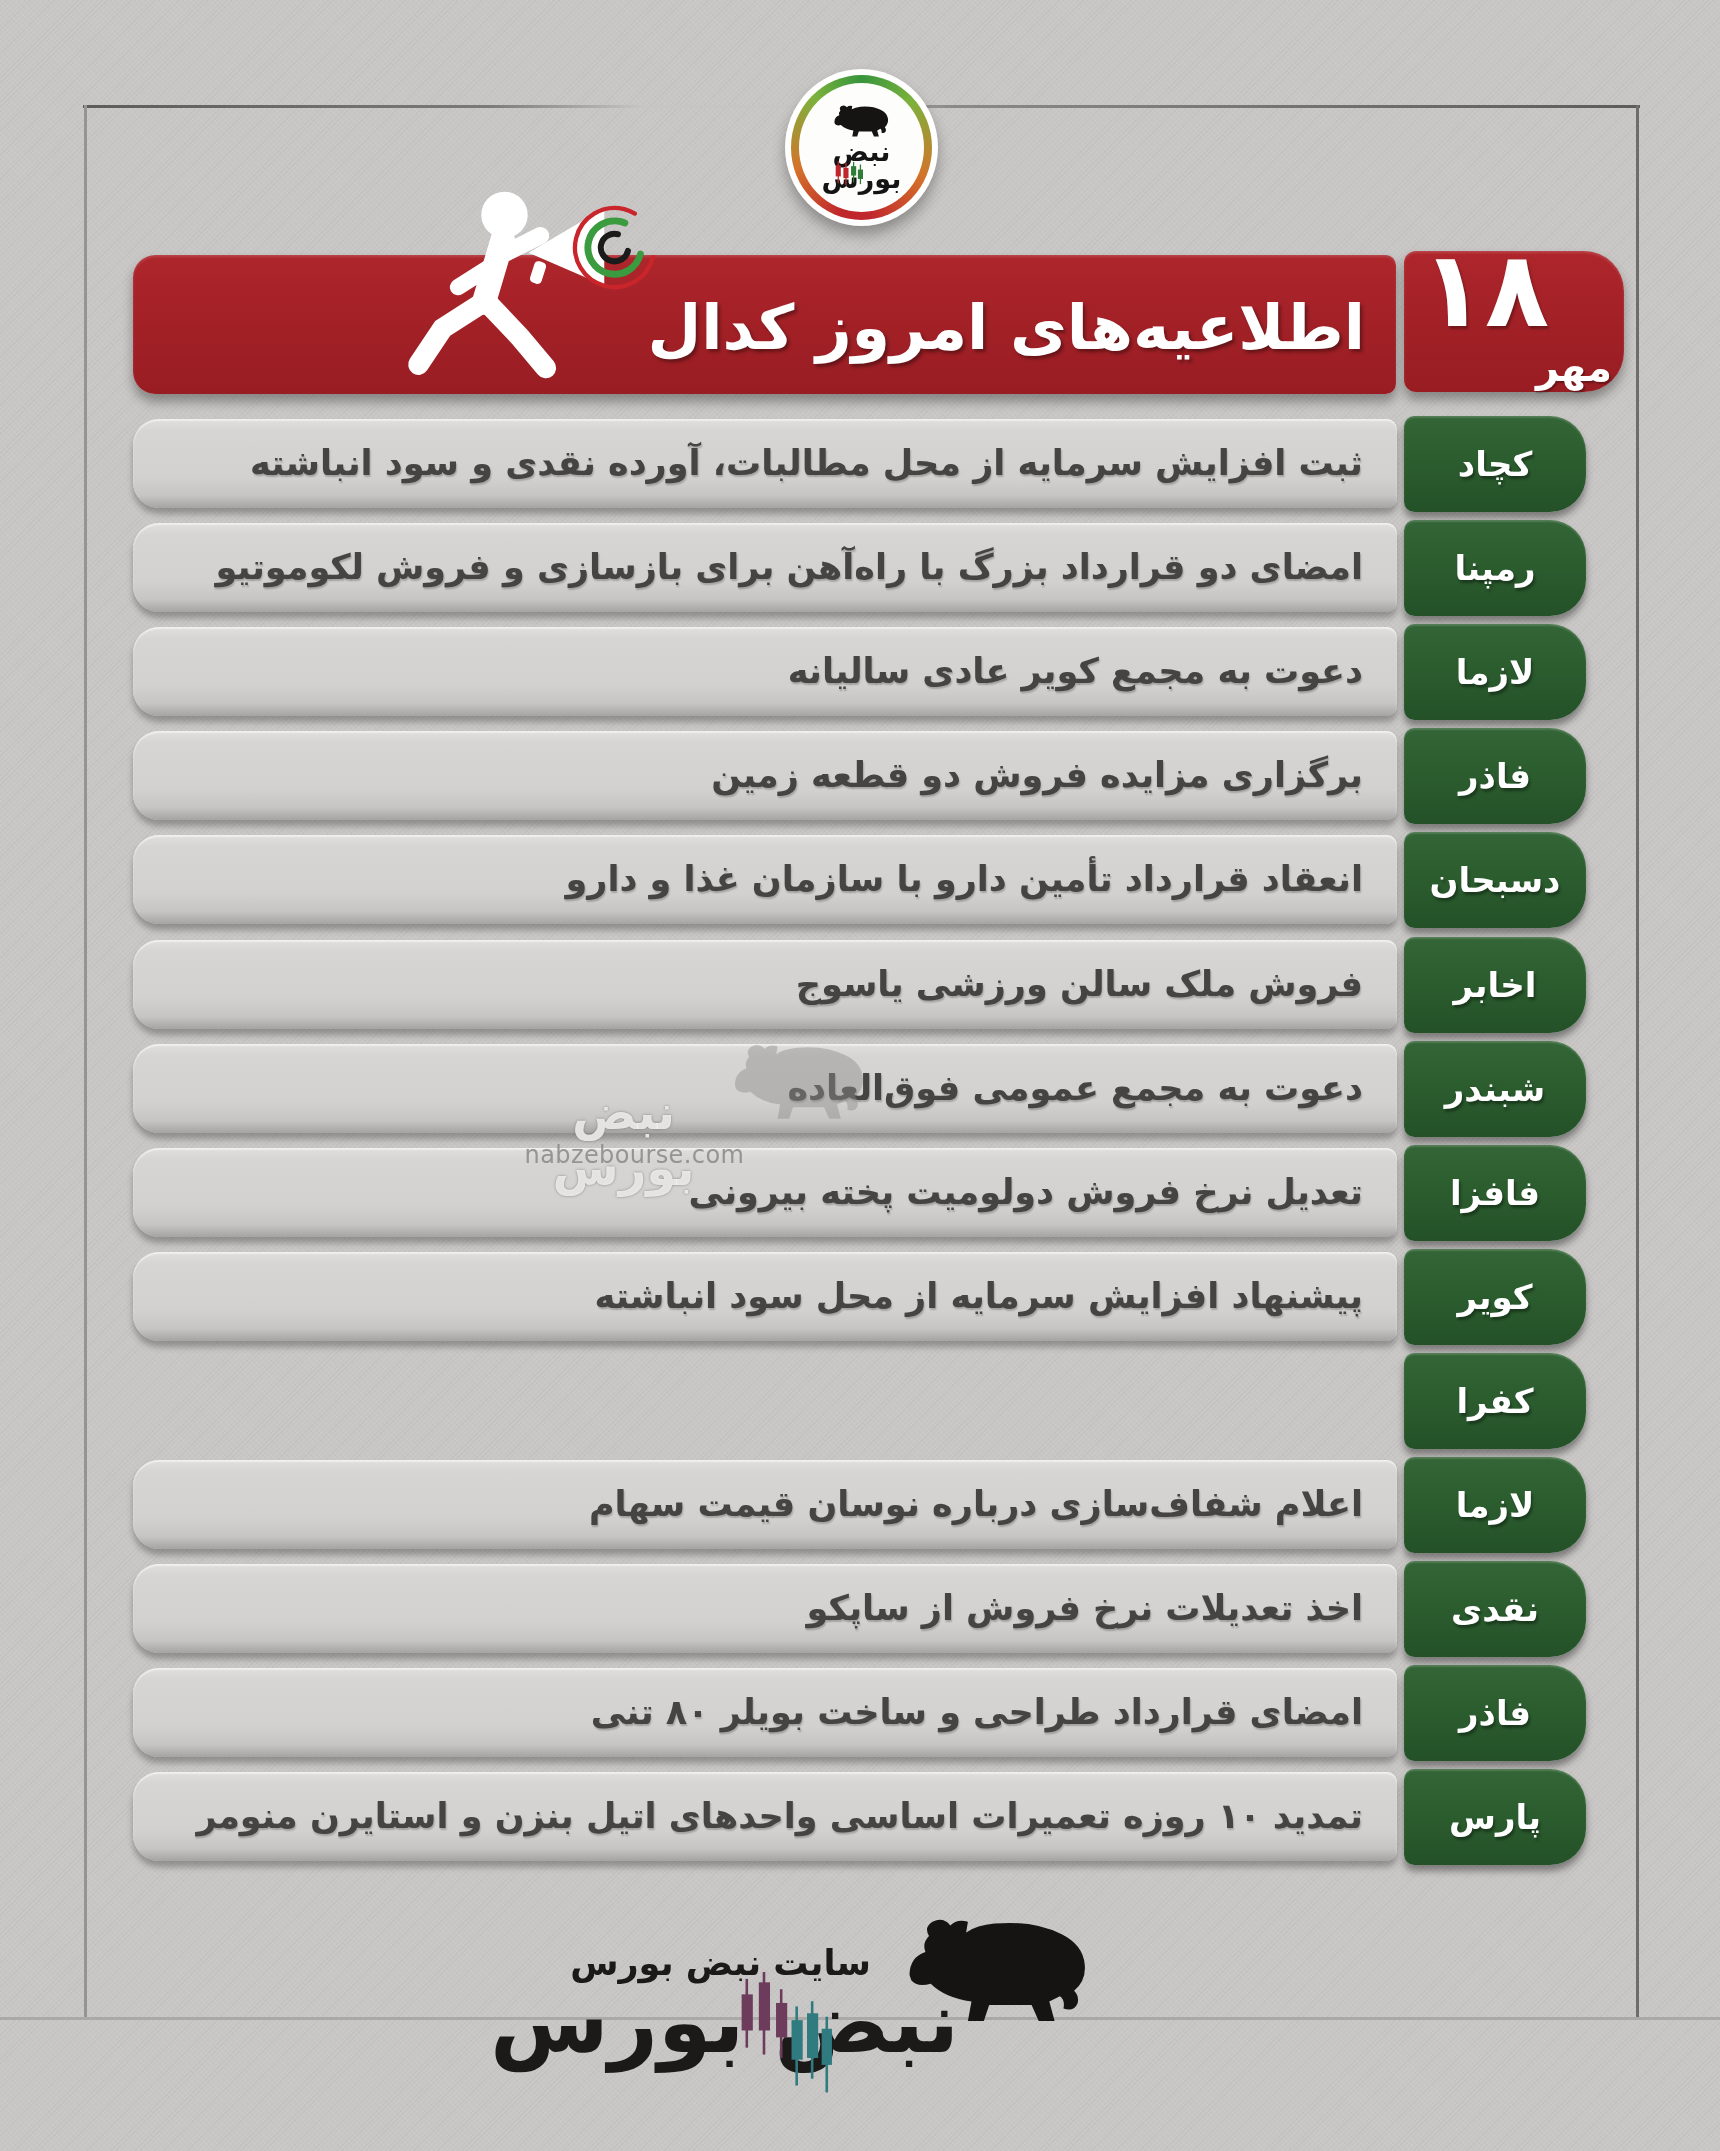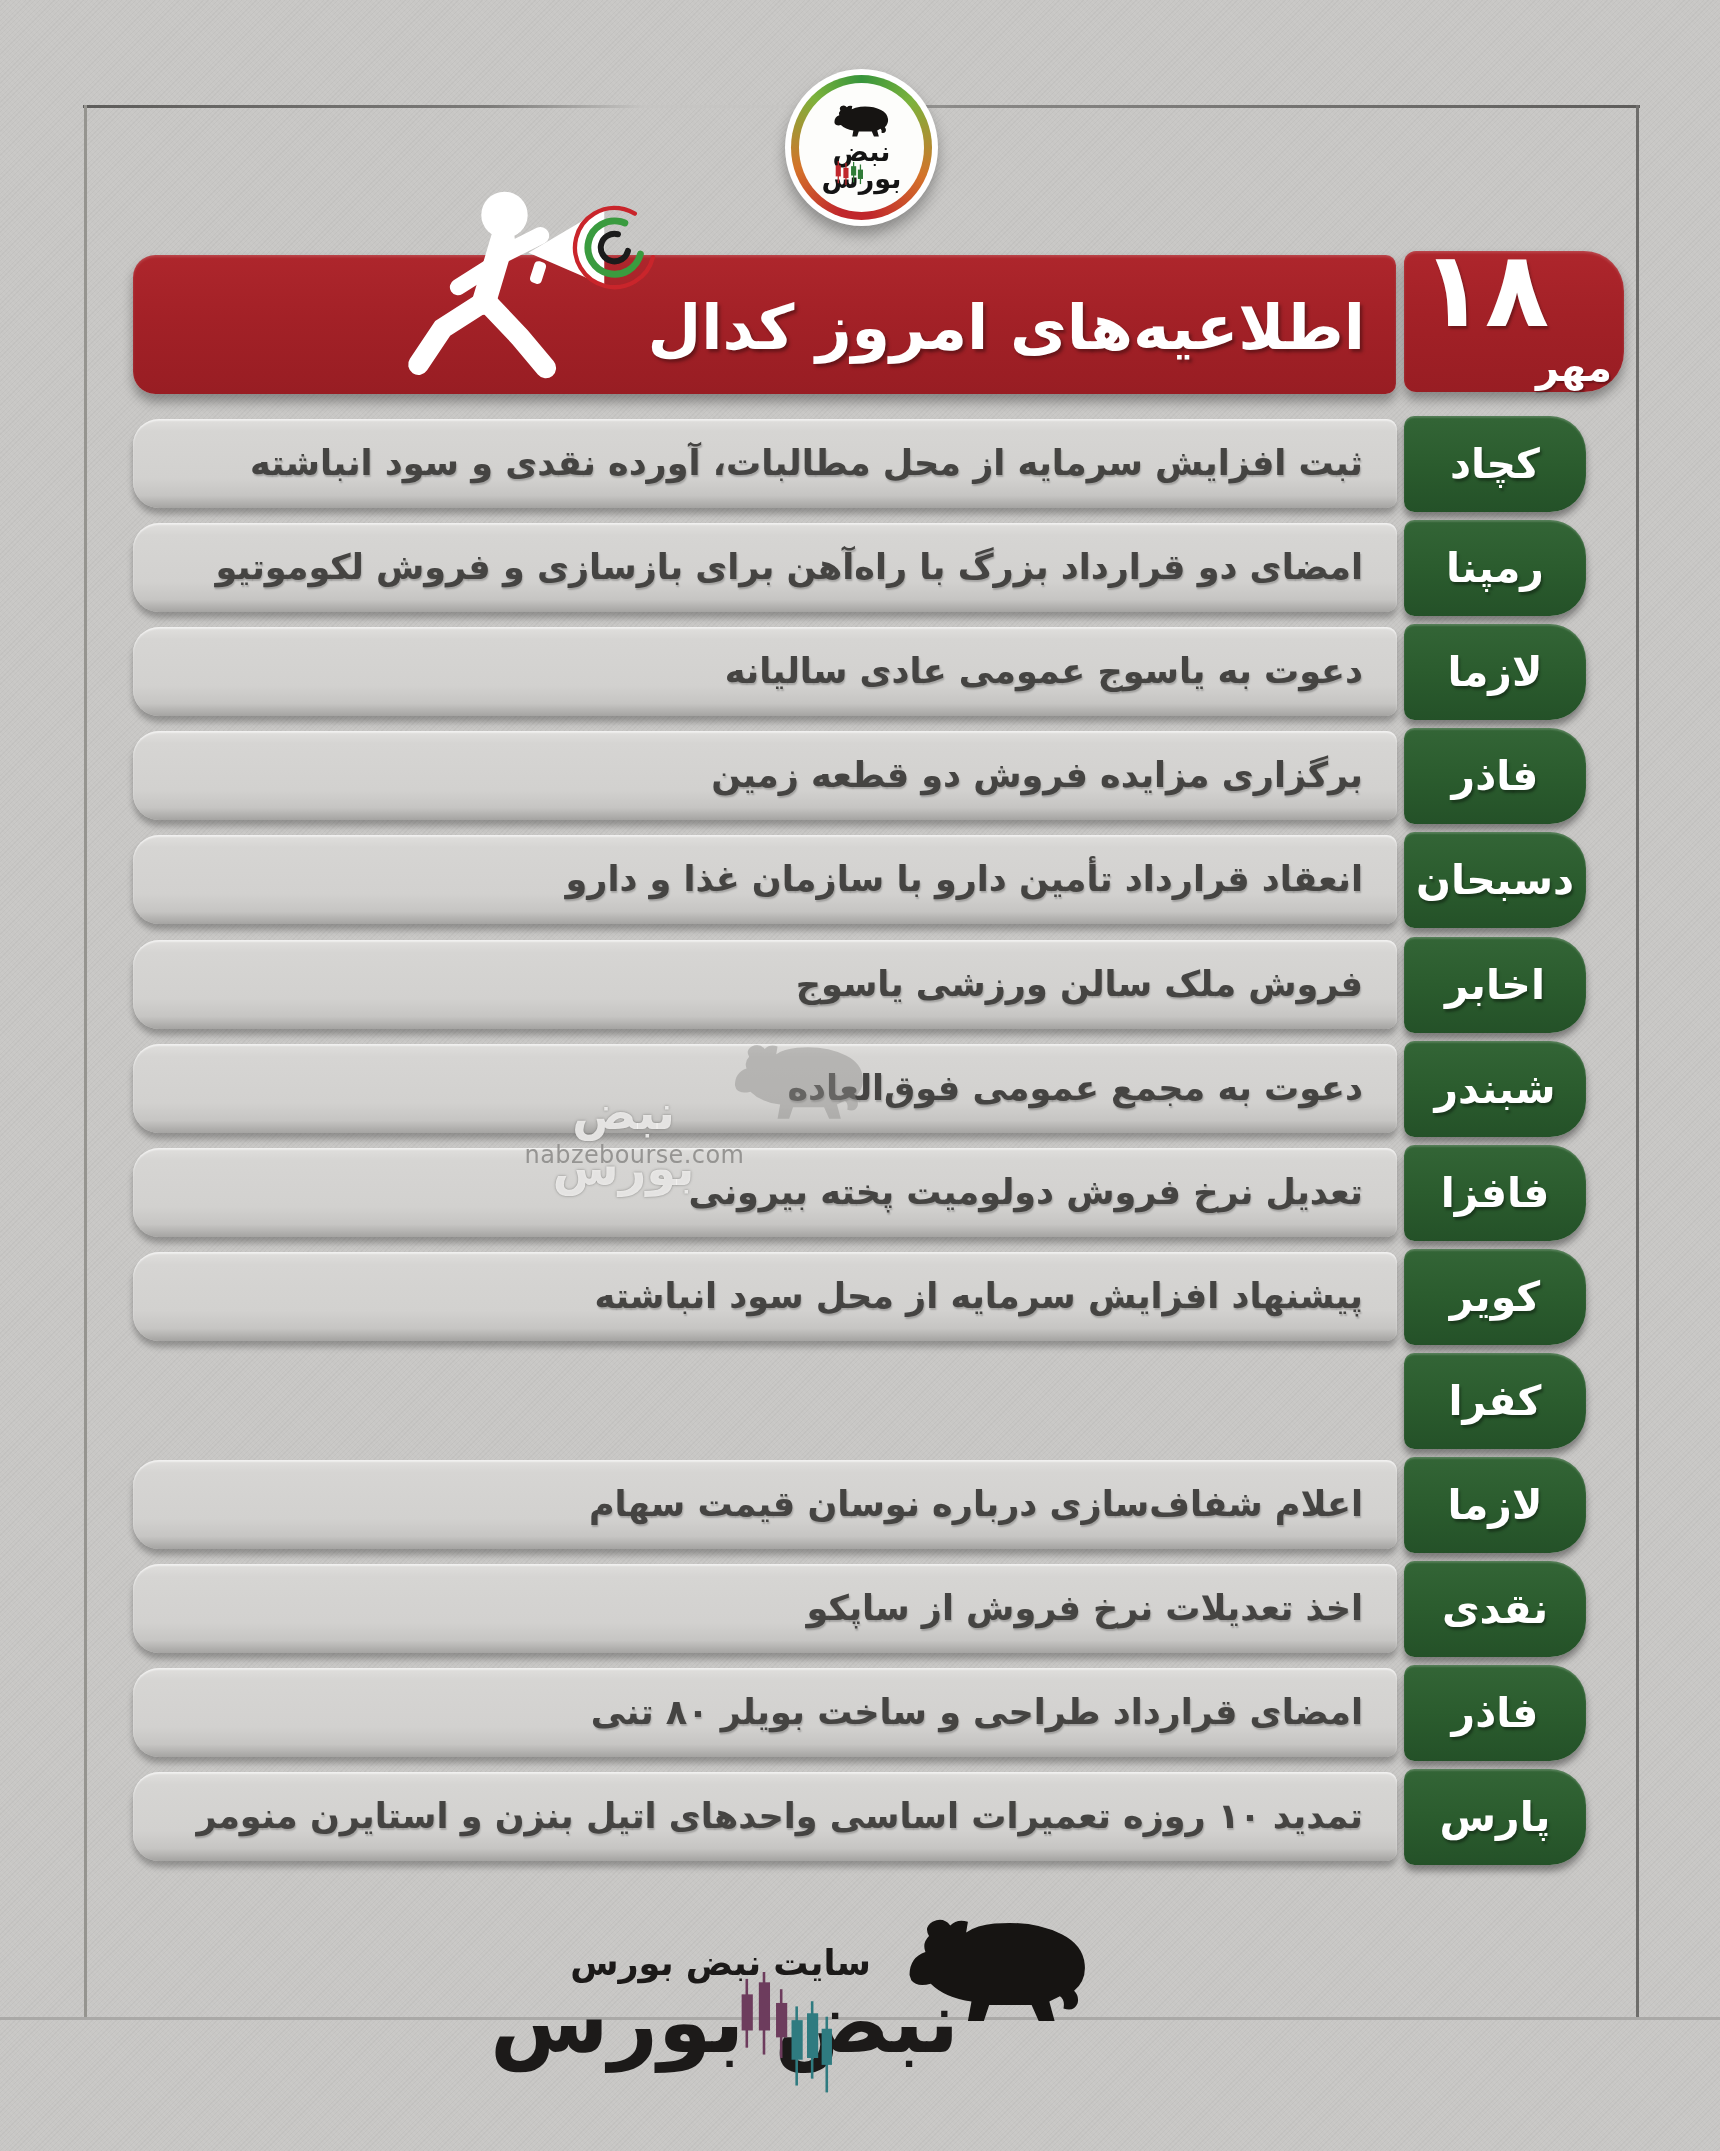--- a/index.html
+++ b/index.html
@@ -60,21 +60,21 @@
     box-shadow:0 6px 6.9px rgba(0,0,0,.28), inset 0 1.7px 1.7px rgba(255,255,255,.6);}
   .bar-text{position:absolute;right:34px;left:34px;top:0;height:89px;
     display:flex;align-items:center;justify-content:flex-start;direction:rtl;
     color:#454442;font-size:35px;font-weight:bold;line-height:1.25;
     text-shadow:0.9px 1.7px 1.7px rgba(0,0,0,.22);}
   .ticker{position:absolute;left:1404px;top:-3.4px;width:182px;height:96px;
     background:linear-gradient(180deg,#336536 0%,#2b5c2e 50%,#245128 100%);
     border-radius:10.3px 36px 36px 10.3px;
     box-shadow:0 6px 7.7px rgba(0,0,0,.38), inset 0 1.7px 1.7px rgba(255,255,255,.18);
     display:flex;align-items:center;justify-content:center;}
-  .ticker span{color:#ffffff;font-size:41px;font-weight:bold;direction:rtl;
+  .ticker span{color:#ffffff;font-size:34px;font-weight:bold;direction:rtl;
     text-shadow:1.7px 2.6px 2.6px rgba(0,0,0,.35);}
 
   
   .watermark{position:absolute;left:516px;top:1039px;width:379px;height:138px;z-index:7;pointer-events:none;}
   .watermark .wm-bull{position:absolute;left:206px;top:0;opacity:.45;}
   .wm-brand{position:absolute;left:0;top:45px;width:215px;text-align:center;
     font-size:48px;font-weight:bold;direction:rtl;color:rgba(246,245,243,.85);
     text-shadow:0 0 2.6px rgba(120,120,118,.9);}
   .wm-url{position:absolute;left:8.6px;top:102px;width:215px;text-align:center;
     font-size:24px;color:rgba(145,144,142,.95);letter-spacing:0.4px;}
@@ -165,21 +165,21 @@
       <div class="row" style="top: 523px;">
         <div class="bar">
           <div class="bar-text">امضای دو قرارداد بزرگ با راه‌آهن برای بازسازی و فروش لکوموتیو</div>
         </div>
         <div class="ticker">
           <span>رمپنا</span>
         </div>
       </div>
       <div class="row" style="top: 627px;">
         <div class="bar">
-          <div class="bar-text">دعوت به یاسوج عمومی عادی سالیانه</div>
+          <div class="bar-text">دعوت به مجمع کویر عادی سالیانه</div>
         </div>
         <div class="ticker">
           <span>لازما</span>
         </div>
       </div>
       <div class="row" style="top: 731px;">
         <div class="bar">
           <div class="bar-text">برگزاری مزایده فروش دو قطعه زمین</div>
         </div>
         <div class="ticker">

